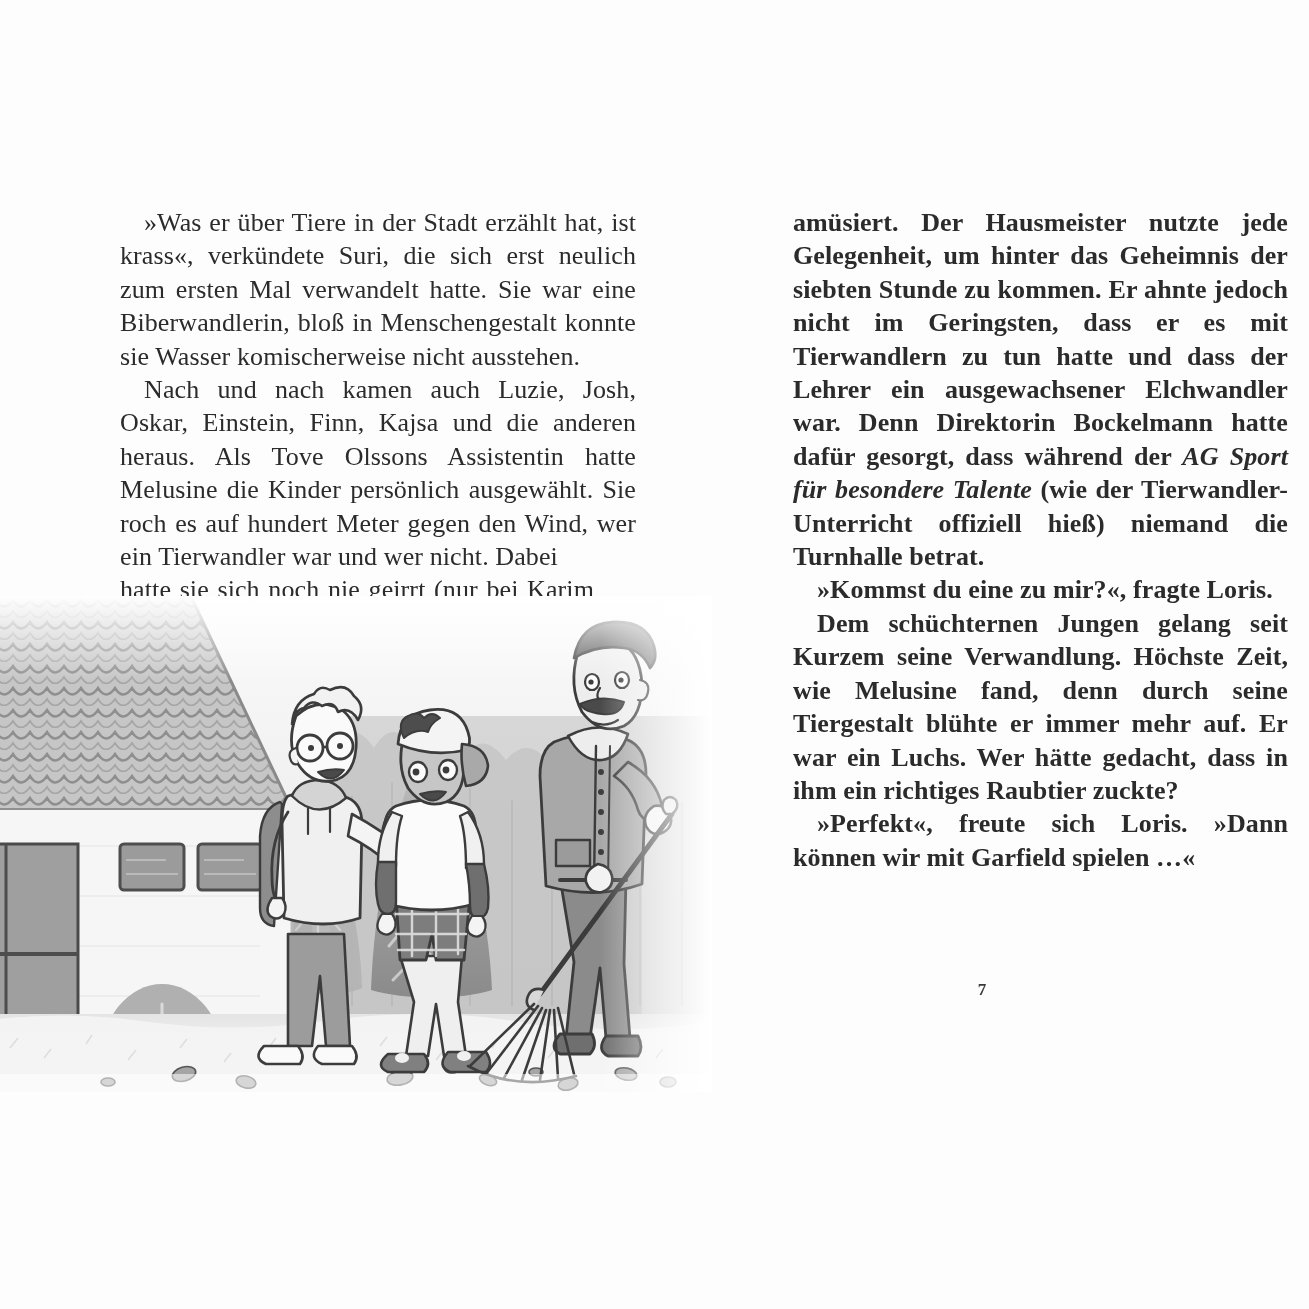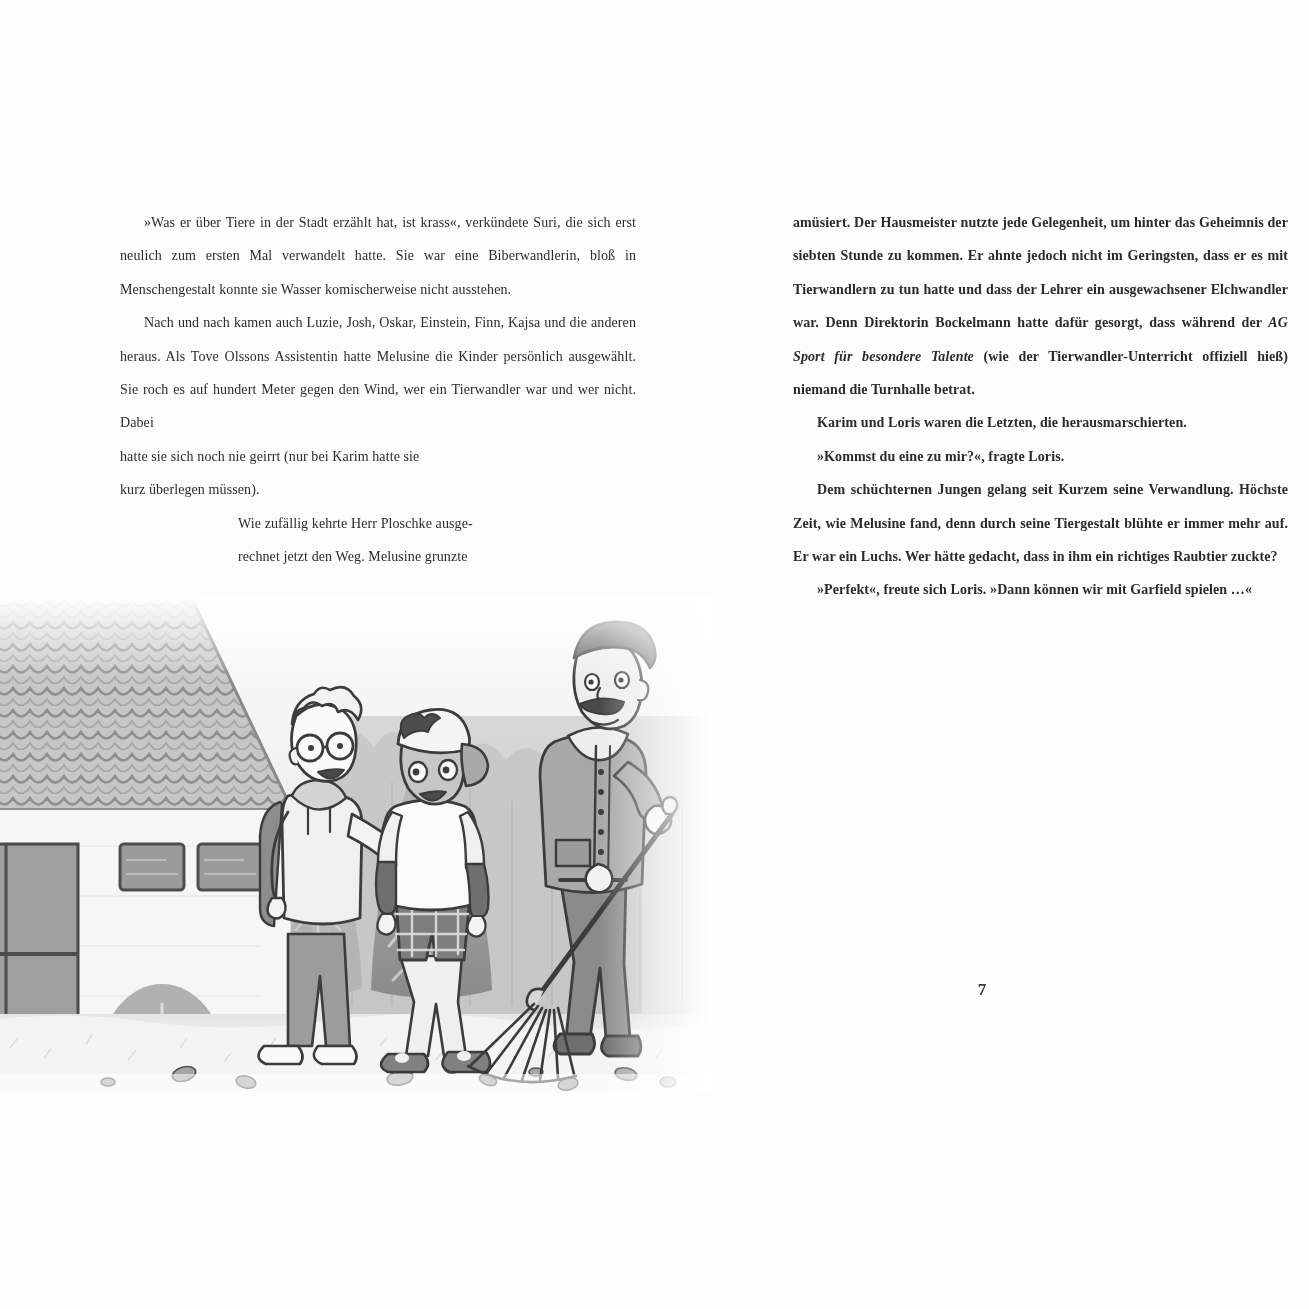--- a/index.html
+++ b/index.html
@@ -29,21 +29,21 @@
     width: 654px; height: 1309px;
   }
   .page-right {
     position: absolute;
     left: 655px; top: 0;
     width: 654px; height: 1309px; font-weight: bold;
   }
 
   .col-text {
     position: absolute;
-    font-size: 14px;
+    font-size: 26px;
     line-height: 33.4px;
     text-align: justify;
     text-justify: inter-word;
     color: #2b2b2b;
     letter-spacing: 0.1px;
   }
 
   .left-text {
     left: 120px;
     top: 206px;
@@ -397,21 +397,20 @@
         </g>
       </svg>
     </div>
   </div>
 
   <div class="page-right">
     <div class="col-text right-text">
       <p class="noindent">
         <span>amüsiert. Der Hausmeister nutzte jede Gelegenheit, um hinter das Geheimnis der siebten Stunde zu kommen. Er ahnte jedoch nicht im Geringsten, dass er es mit Tierwandlern zu tun hatte und dass der Lehrer ein ausgewachsener Elchwandler war. Denn Direktorin Bockelmann hatte dafür gesorgt, dass während der </span><span class="ital">AG Sport für besondere Talente</span><span> (wie der Tierwandler-Unterricht offiziell hieß) niemand die Turnhalle betrat.</span>
       </p>
-      <p>Karim und Loris waren die Letzten, die herausmarschierten.</p>
       <p>»Kommst du eine zu mir?«, fragte Loris.</p>
       <p>Dem schüchternen Jungen gelang seit Kurzem seine Verwandlung. Höchste Zeit, wie Melusine fand, denn durch seine Tiergestalt blühte er immer mehr auf. Er war ein Luchs. Wer hätte gedacht, dass in ihm ein richtiges Raubtier zuckte?</p>
       <p>»Perfekt«, freute sich Loris. »Dann können wir mit Garfield spielen …«</p>
     </div>
 
     <div class="folio">7</div>
   </div>
 
   <div class="gutter"></div>
 </div>

